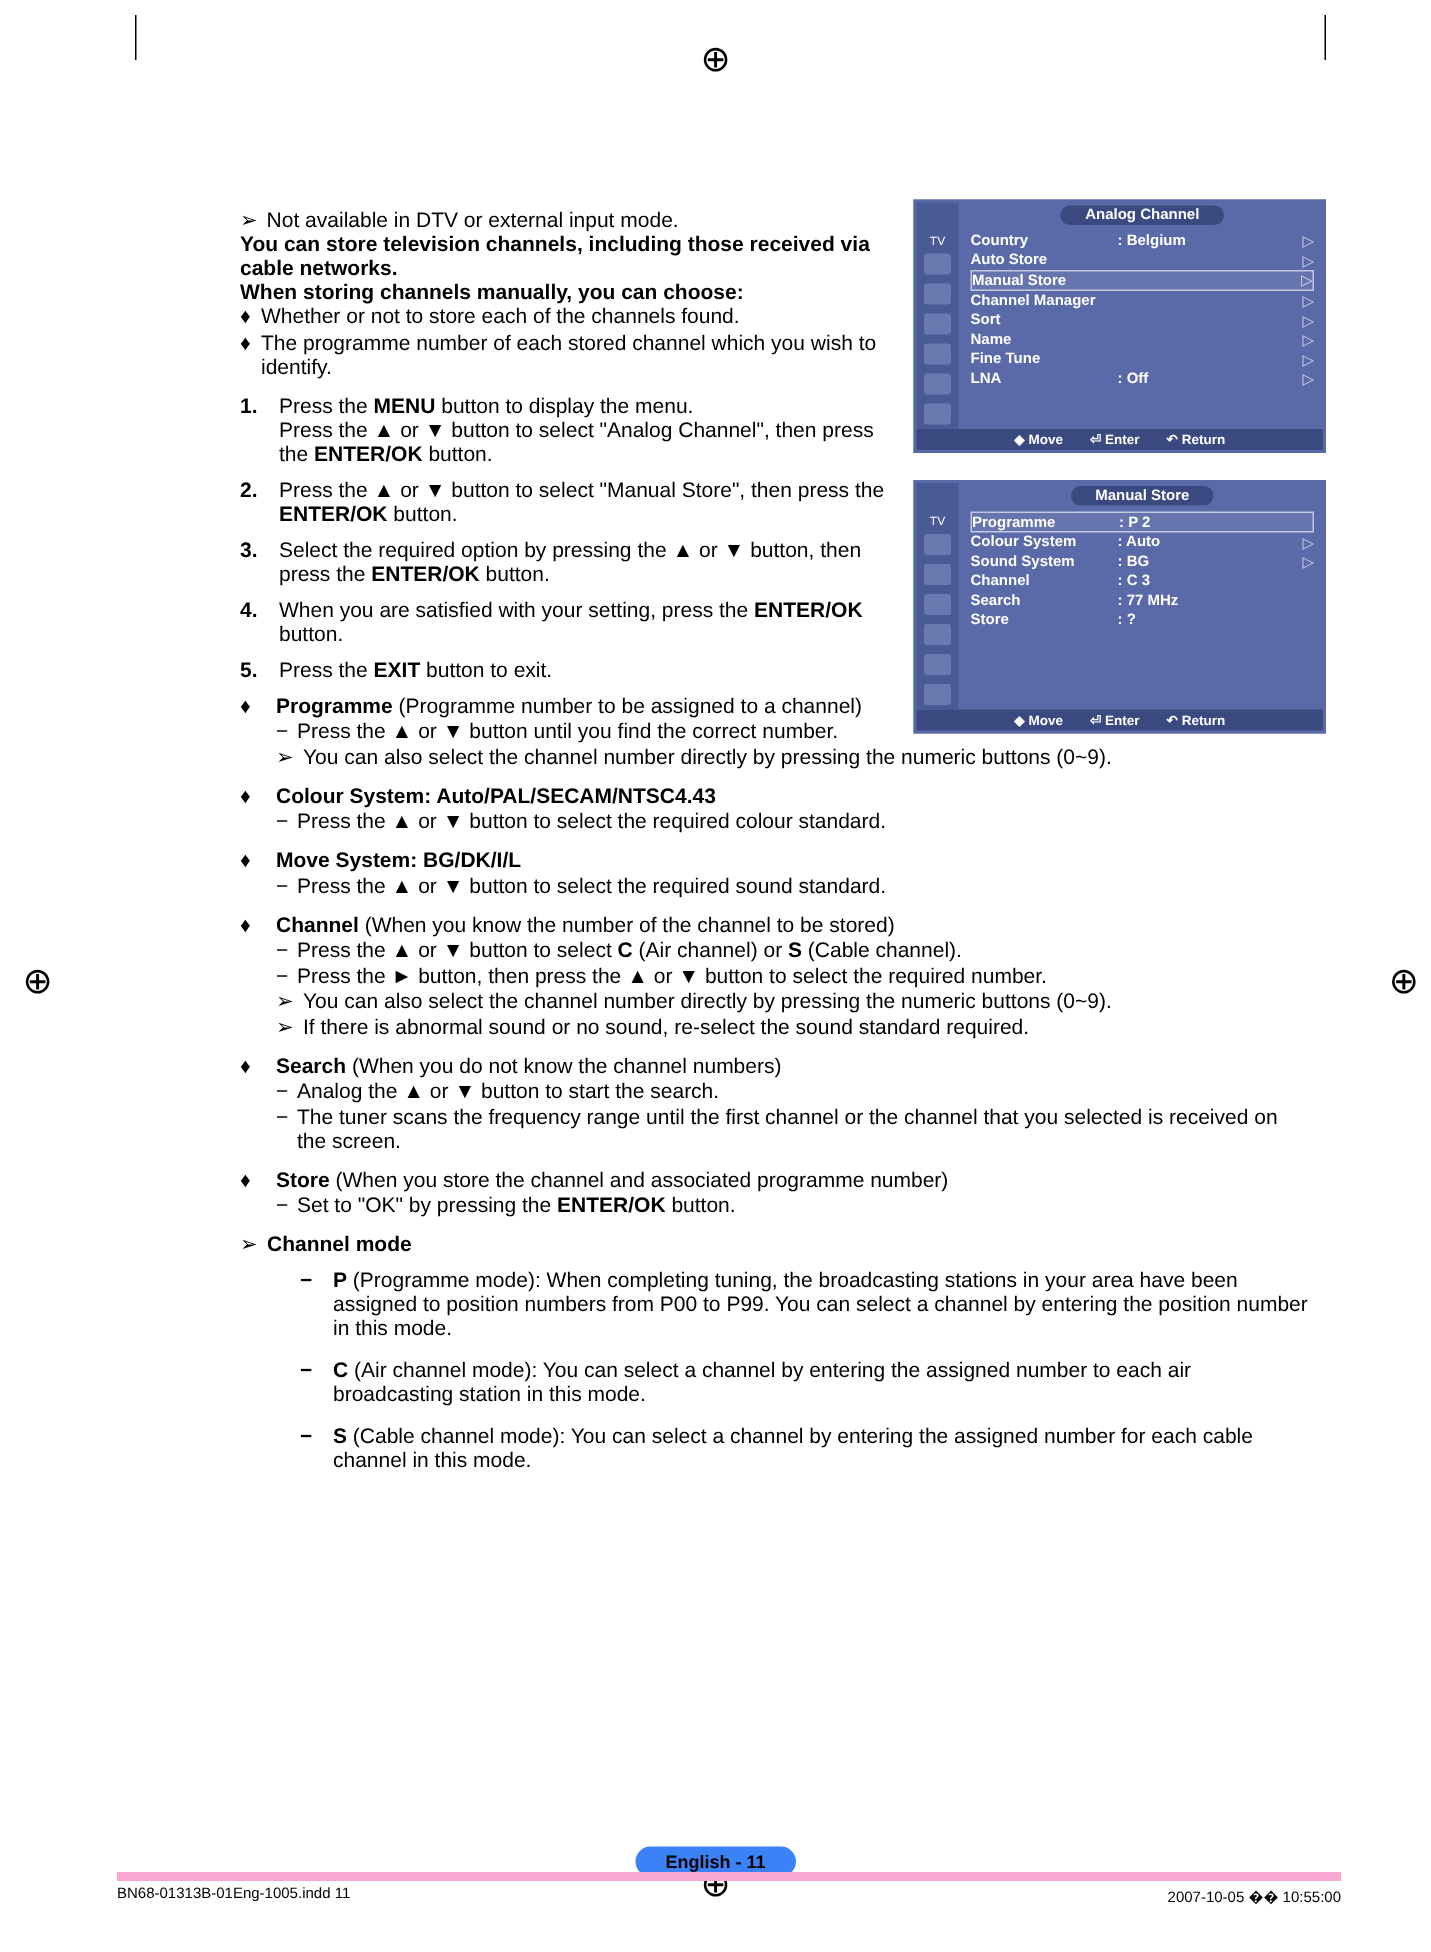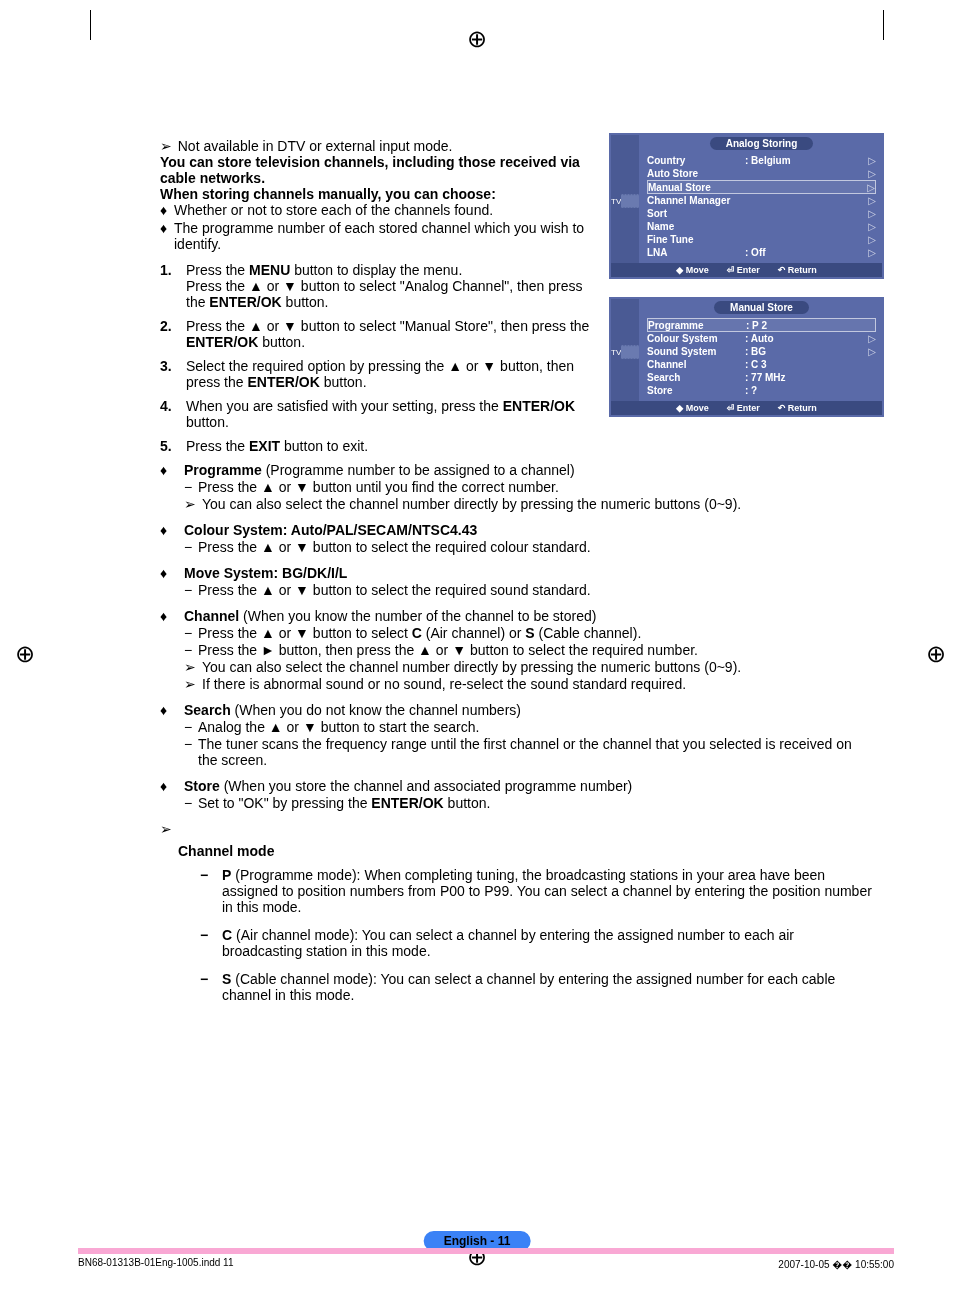--- a/index.html
+++ b/index.html
@@ -49,21 +49,21 @@
   .intro .succ { display: flex; }
   .succ-mark { margin-right: 6px; }
   .intro .bold { font-weight: bold; }
   .bullet-list { margin-left: 0; }
   .bullet-item { display: flex; margin-bottom: 2px; }
   .bullet-marker { width: 14px; flex-shrink: 0; }
   .num-list { margin-top: 6px; width: 430px; }
   .num-item { display: flex; margin-bottom: 8px; }
   .num-marker { width: 26px; flex-shrink: 0; font-weight: bold; }
   .num-body { flex: 1; }
-  b { font-weight: bold; margin-top: 22px; }
+  b { font-weight: bold; }
   .long-list { margin-top: 6px; }
   .long-item { display: flex; margin-bottom: 10px; }
   .long-marker { width: 24px; flex-shrink: 0; }
   .long-body { flex: 1; }
   .sub-dash { display: flex; margin-top: 1px; }
   .sub-dash .dm { width: 14px; flex-shrink: 0; }
   .sub-succ { display: flex; margin-top: 1px; }
   .sub-succ .sm { width: 18px; flex-shrink: 0; }
   .mode-block { margin-top: 6px; }
   .mode-head { display: flex; }
@@ -108,23 +108,23 @@
     margin-bottom: 18px;
     position: relative;
   }
   .osd-body {
     display: flex;
   }
   .osd-side {
     width: 28px;
     background: #4a5a94;
     display: flex;
-    flex-direction: row;
+    flex-direction: column;
     align-items: center;
-    padding-top: 4px;
+    padding-top: 20px;
   }
   .osd-tv-label {
     font-size: 8px;
     padding: 1px 0;
   }
   .osd-icon {
     width: 18px;
     height: 14px;
     margin: 3px 0;
     background: #6a7ab0;
@@ -194,21 +194,21 @@
           <div class="osd-side">
             <div class="osd-tv-label">TV</div>
             <div class="osd-icon"></div>
             <div class="osd-icon"></div>
             <div class="osd-icon"></div>
             <div class="osd-icon"></div>
             <div class="osd-icon"></div>
             <div class="osd-icon"></div>
           </div>
           <div class="osd-main">
-            <div class="osd-title-wrap"><span class="osd-title">Analog Storing</span></div>
+            <div class="osd-title-wrap"><span class="osd-title">Analog Channel</span></div>
             <div id="osd1-rows">
                 <div class="osd-row">
                   <span class="lbl">Country</span>
                   <span class="val">: Belgium</span>
                   <span class="arr">▷</span>
                 </div>
                 <div class="osd-row">
                   <span class="lbl">Auto Store</span>
                   <span class="val"></span>
                   <span class="arr">▷</span>

